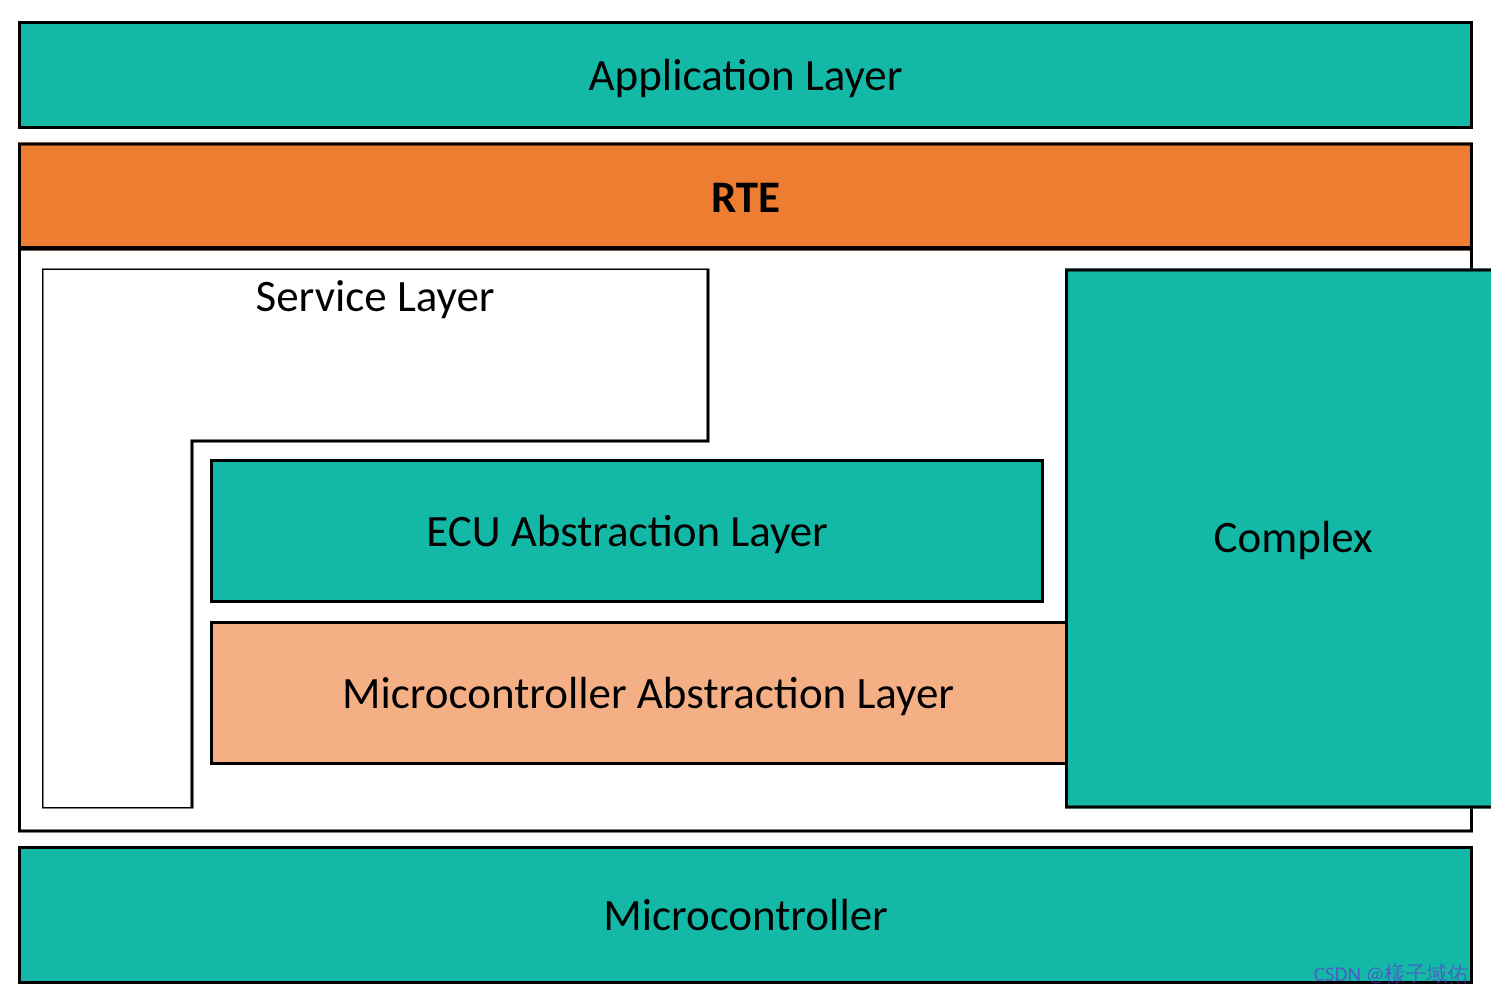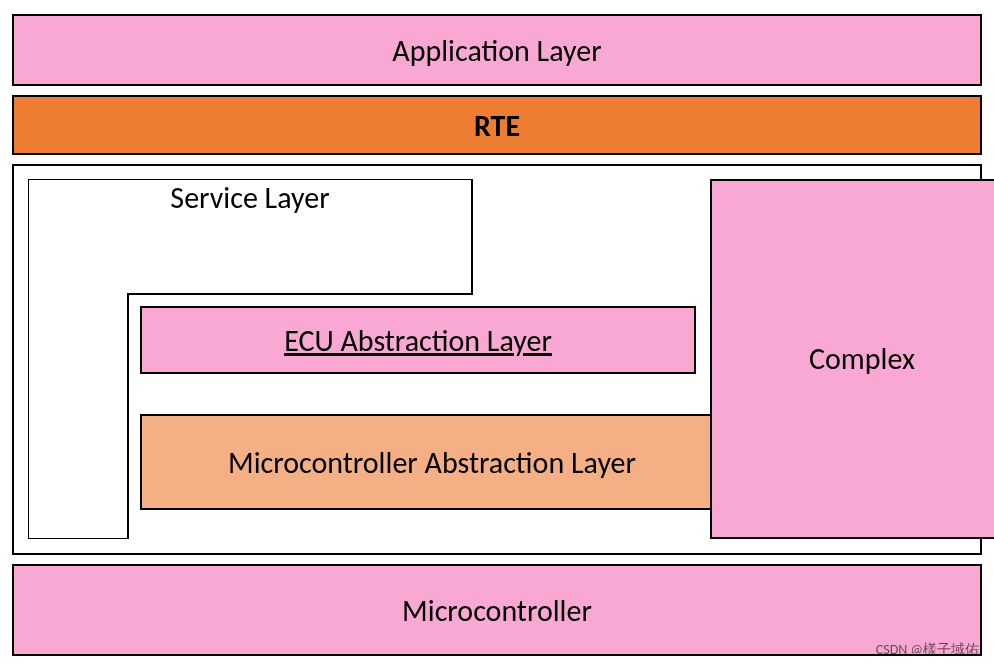--- a/index.html
+++ b/index.html
@@ -15,35 +15,35 @@
       background: #fff;
       position: relative;
     }
     .layer-box {
       border: 2px solid #000;
       display: flex;
       align-items: center;
       justify-content: center;
       font-size: 30px;
       color: #000;
-      background: #f9a8d4;
+      background: #14b8a6;
     }
     .app-layer {
       position: absolute;
       left: 12px;
       top: 14px;
       width: 970px;
       height: 72px;
     }
     .rte-layer {
       position: absolute;
       left: 12px;
       top: 95px;
       width: 970px;
-      height: 60px;
+      height: 72px;
       background: #ED7D31;
       font-weight: bold;
     }
     .middle-outer {
       position: absolute;
       left: 12px;
       top: 164px;
       width: 970px;
       height: 391px;
       border: 2px solid #000;
@@ -57,22 +57,21 @@
       display: flex;
       flex-direction: column;
       text-align: right;
       line-height: 1.2;
     }
     .ecu-abstraction {
       position: absolute;
       left: 140px;
       top: 306px;
       width: 556px;
-      height: 68px;
-      text-decoration: underline;
+      height: 96px;
     }
     .mcal {
       position: absolute;
       left: 140px;
       top: 414px;
       width: 584px;
       height: 96px;
       background: #F4B084;
     }
     .microcontroller {
@@ -99,21 +98,21 @@
       position: absolute;
       left: 28px;
       top: 179px;
       z-index: 2;
     }
     .watermark {
       position: absolute;
       right: 15px;
       bottom: 8px;
       font-size: 14px;
-      color: #000000;
+      color: #6d28d9;
       opacity: 0.6;
     }
   </style>
 </head>
 <body>
 
 <div class="layer-box app-layer">
   <span>Application Layer</span>
 </div>
 

